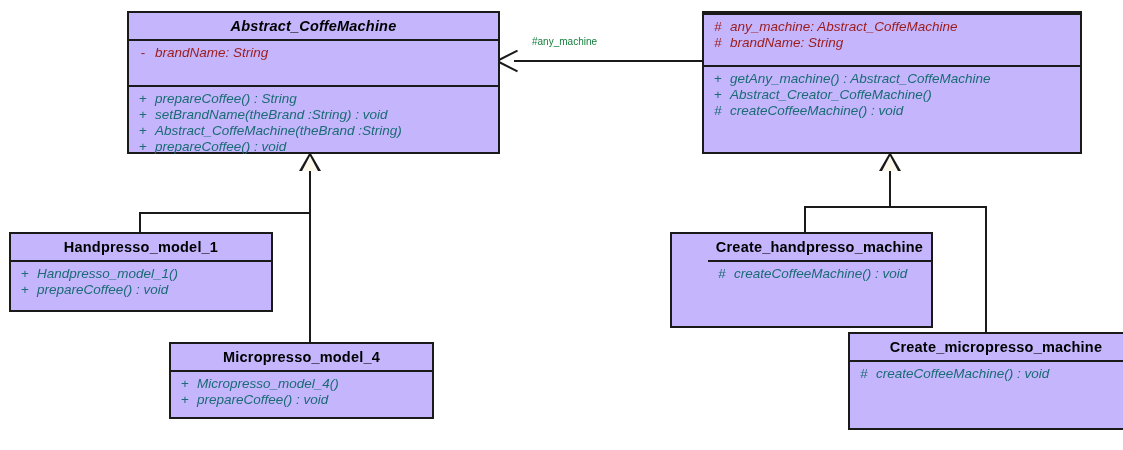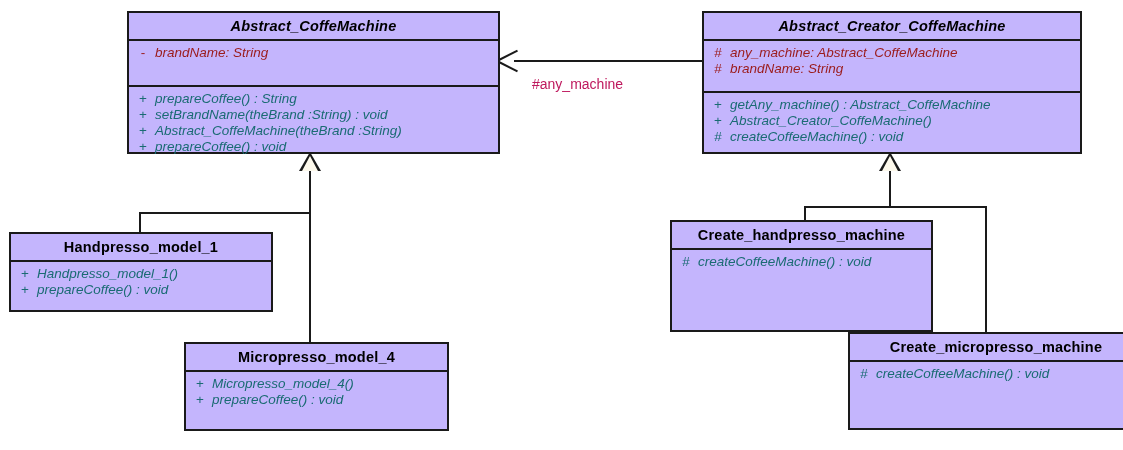--- a/index.html
+++ b/index.html
@@ -124,24 +124,23 @@
     width: 23px;
     height: 2px;
     background: #1a1a1a;
     transform-origin: 0 50%;
   }
   .assoc-arrow .barb.up   { transform: rotate(-27deg); }
   .assoc-arrow .barb.down { transform: rotate(27deg); }
 
   .assoc-label {
     position: absolute;
-    font-size: 14px;
-    color: #be185d;
+    font-size: 10px;
+    color: #15803d;
     white-space: nowrap;
-    margin-top: 40px;
   }
 </style>
 </head>
 <body>
 
 <div id="canvas">
 
   <div class="line hline" style="left:514px; top:60px; width:188px;"></div>
   <div class="assoc-arrow" style="left:497px; top:51px;">
     <span class="barb up"></span>
@@ -189,21 +188,20 @@
         <span class="member-text">Abstract_CoffeMachine(theBrand :String)</span>
       </div>
       <div class="uml-row oper">
         <span class="vis">+</span>
         <span class="member-text italic">prepareCoffee() : void</span>
       </div>
     </div>
   </div>
 
   <div class="uml-class" style="left:702px; top:11px; width:380px; height:143px;">
-    <div class="uml-title abstract">Abstract_Creator_CoffeMachine</div>
     <div class="uml-compartment" style="height:42px;">
       <div class="uml-row attr">
         <span class="vis">#</span>
         <span class="member-text">any_machine:  Abstract_CoffeMachine</span>
       </div>
       <div class="uml-row attr">
         <span class="vis">#</span>
         <span class="member-text">brandName:  String</span>
       </div>
     </div>
@@ -230,35 +228,35 @@
         <span class="vis">+</span>
         <span class="member-text">Handpresso_model_1()</span>
       </div>
       <div class="uml-row oper">
         <span class="vis">+</span>
         <span class="member-text">prepareCoffee() : void</span>
       </div>
     </div>
   </div>
 
-  <div class="uml-class" style="left:184px; top:342px; width:265px; height:89px;">
+  <div class="uml-class" style="left:169px; top:342px; width:265px; height:77px;">
     <div class="uml-title">Micropresso_model_4</div>
     <div class="uml-compartment grow">
       <div class="uml-row oper">
         <span class="vis">+</span>
         <span class="member-text">Micropresso_model_4()</span>
       </div>
       <div class="uml-row oper">
         <span class="vis">+</span>
         <span class="member-text">prepareCoffee() : void</span>
       </div>
     </div>
   </div>
 
-  <div class="uml-class" style="left:670px; top:220px; width:263px; height:112px;">
+  <div class="uml-class" style="left:670px; top:232px; width:263px; height:96px;padding-left:36px;">
     <div class="uml-title">Create_handpresso_machine</div>
     <div class="uml-compartment grow">
       <div class="uml-row oper">
         <span class="vis">#</span>
         <span class="member-text">createCoffeeMachine() : void</span>
       </div>
     </div>
   </div>
 
   <div class="uml-class" style="left:848px; top:332px; width:296px; height:98px;">

